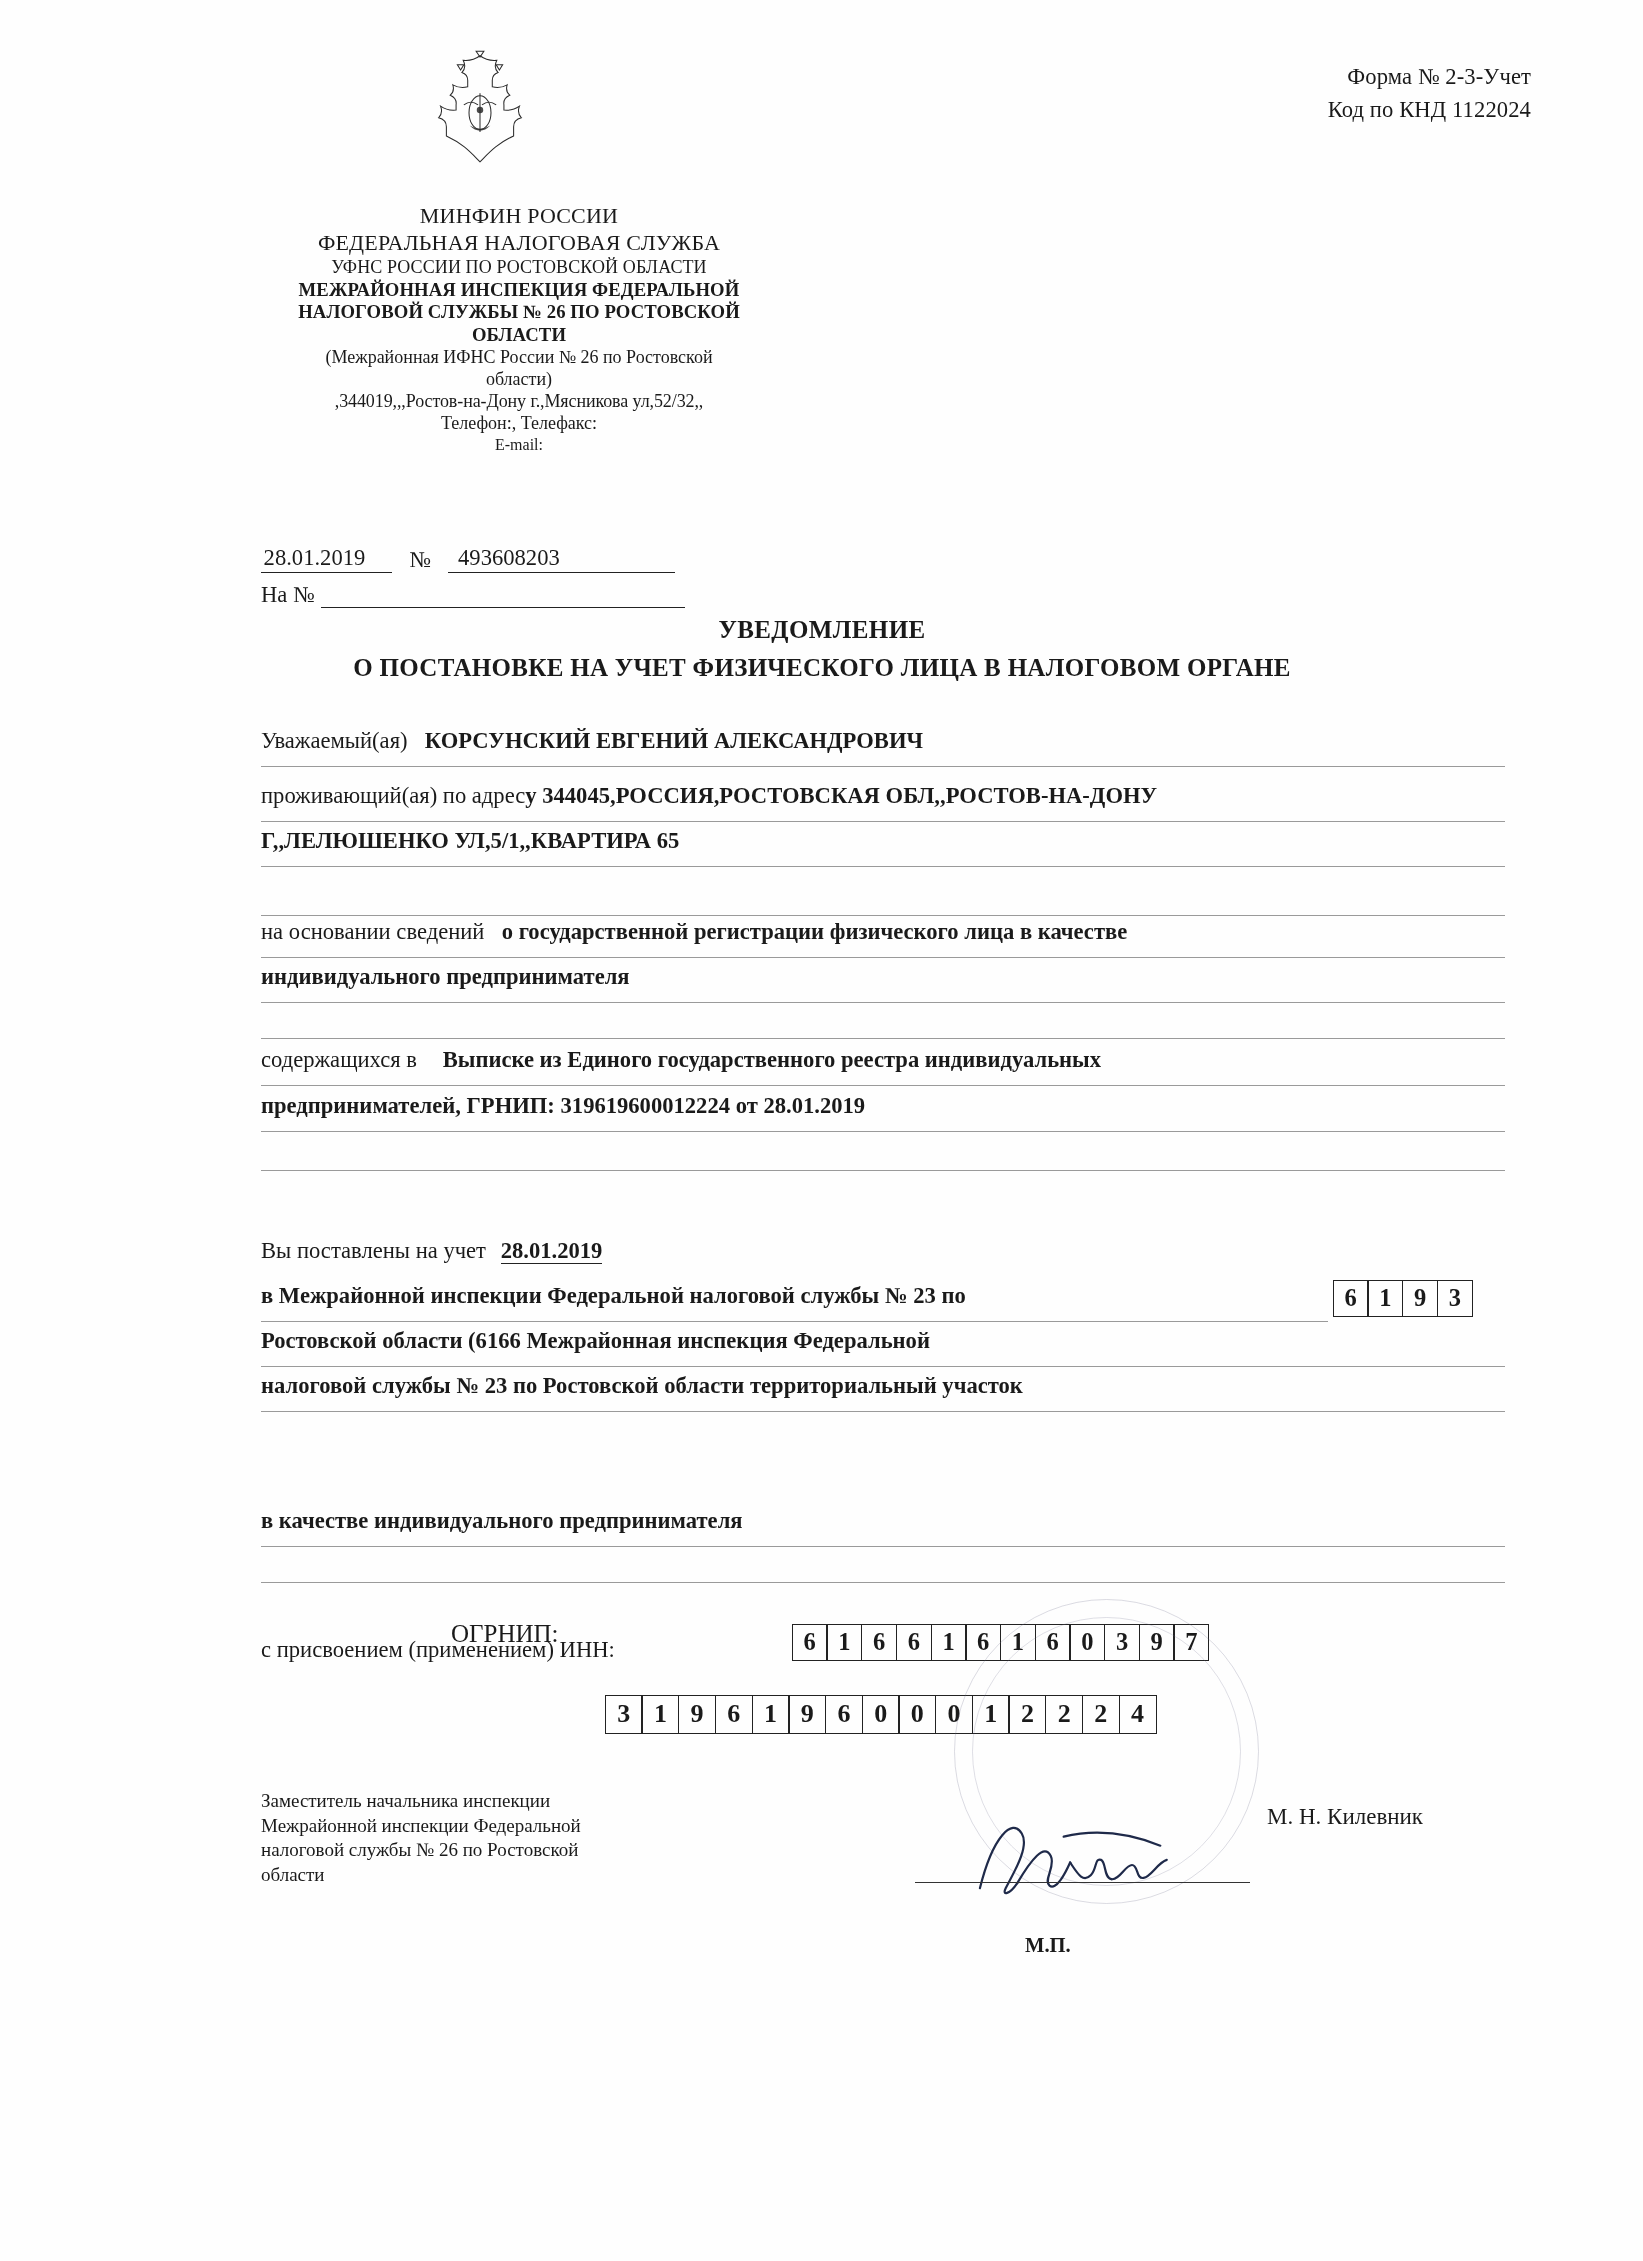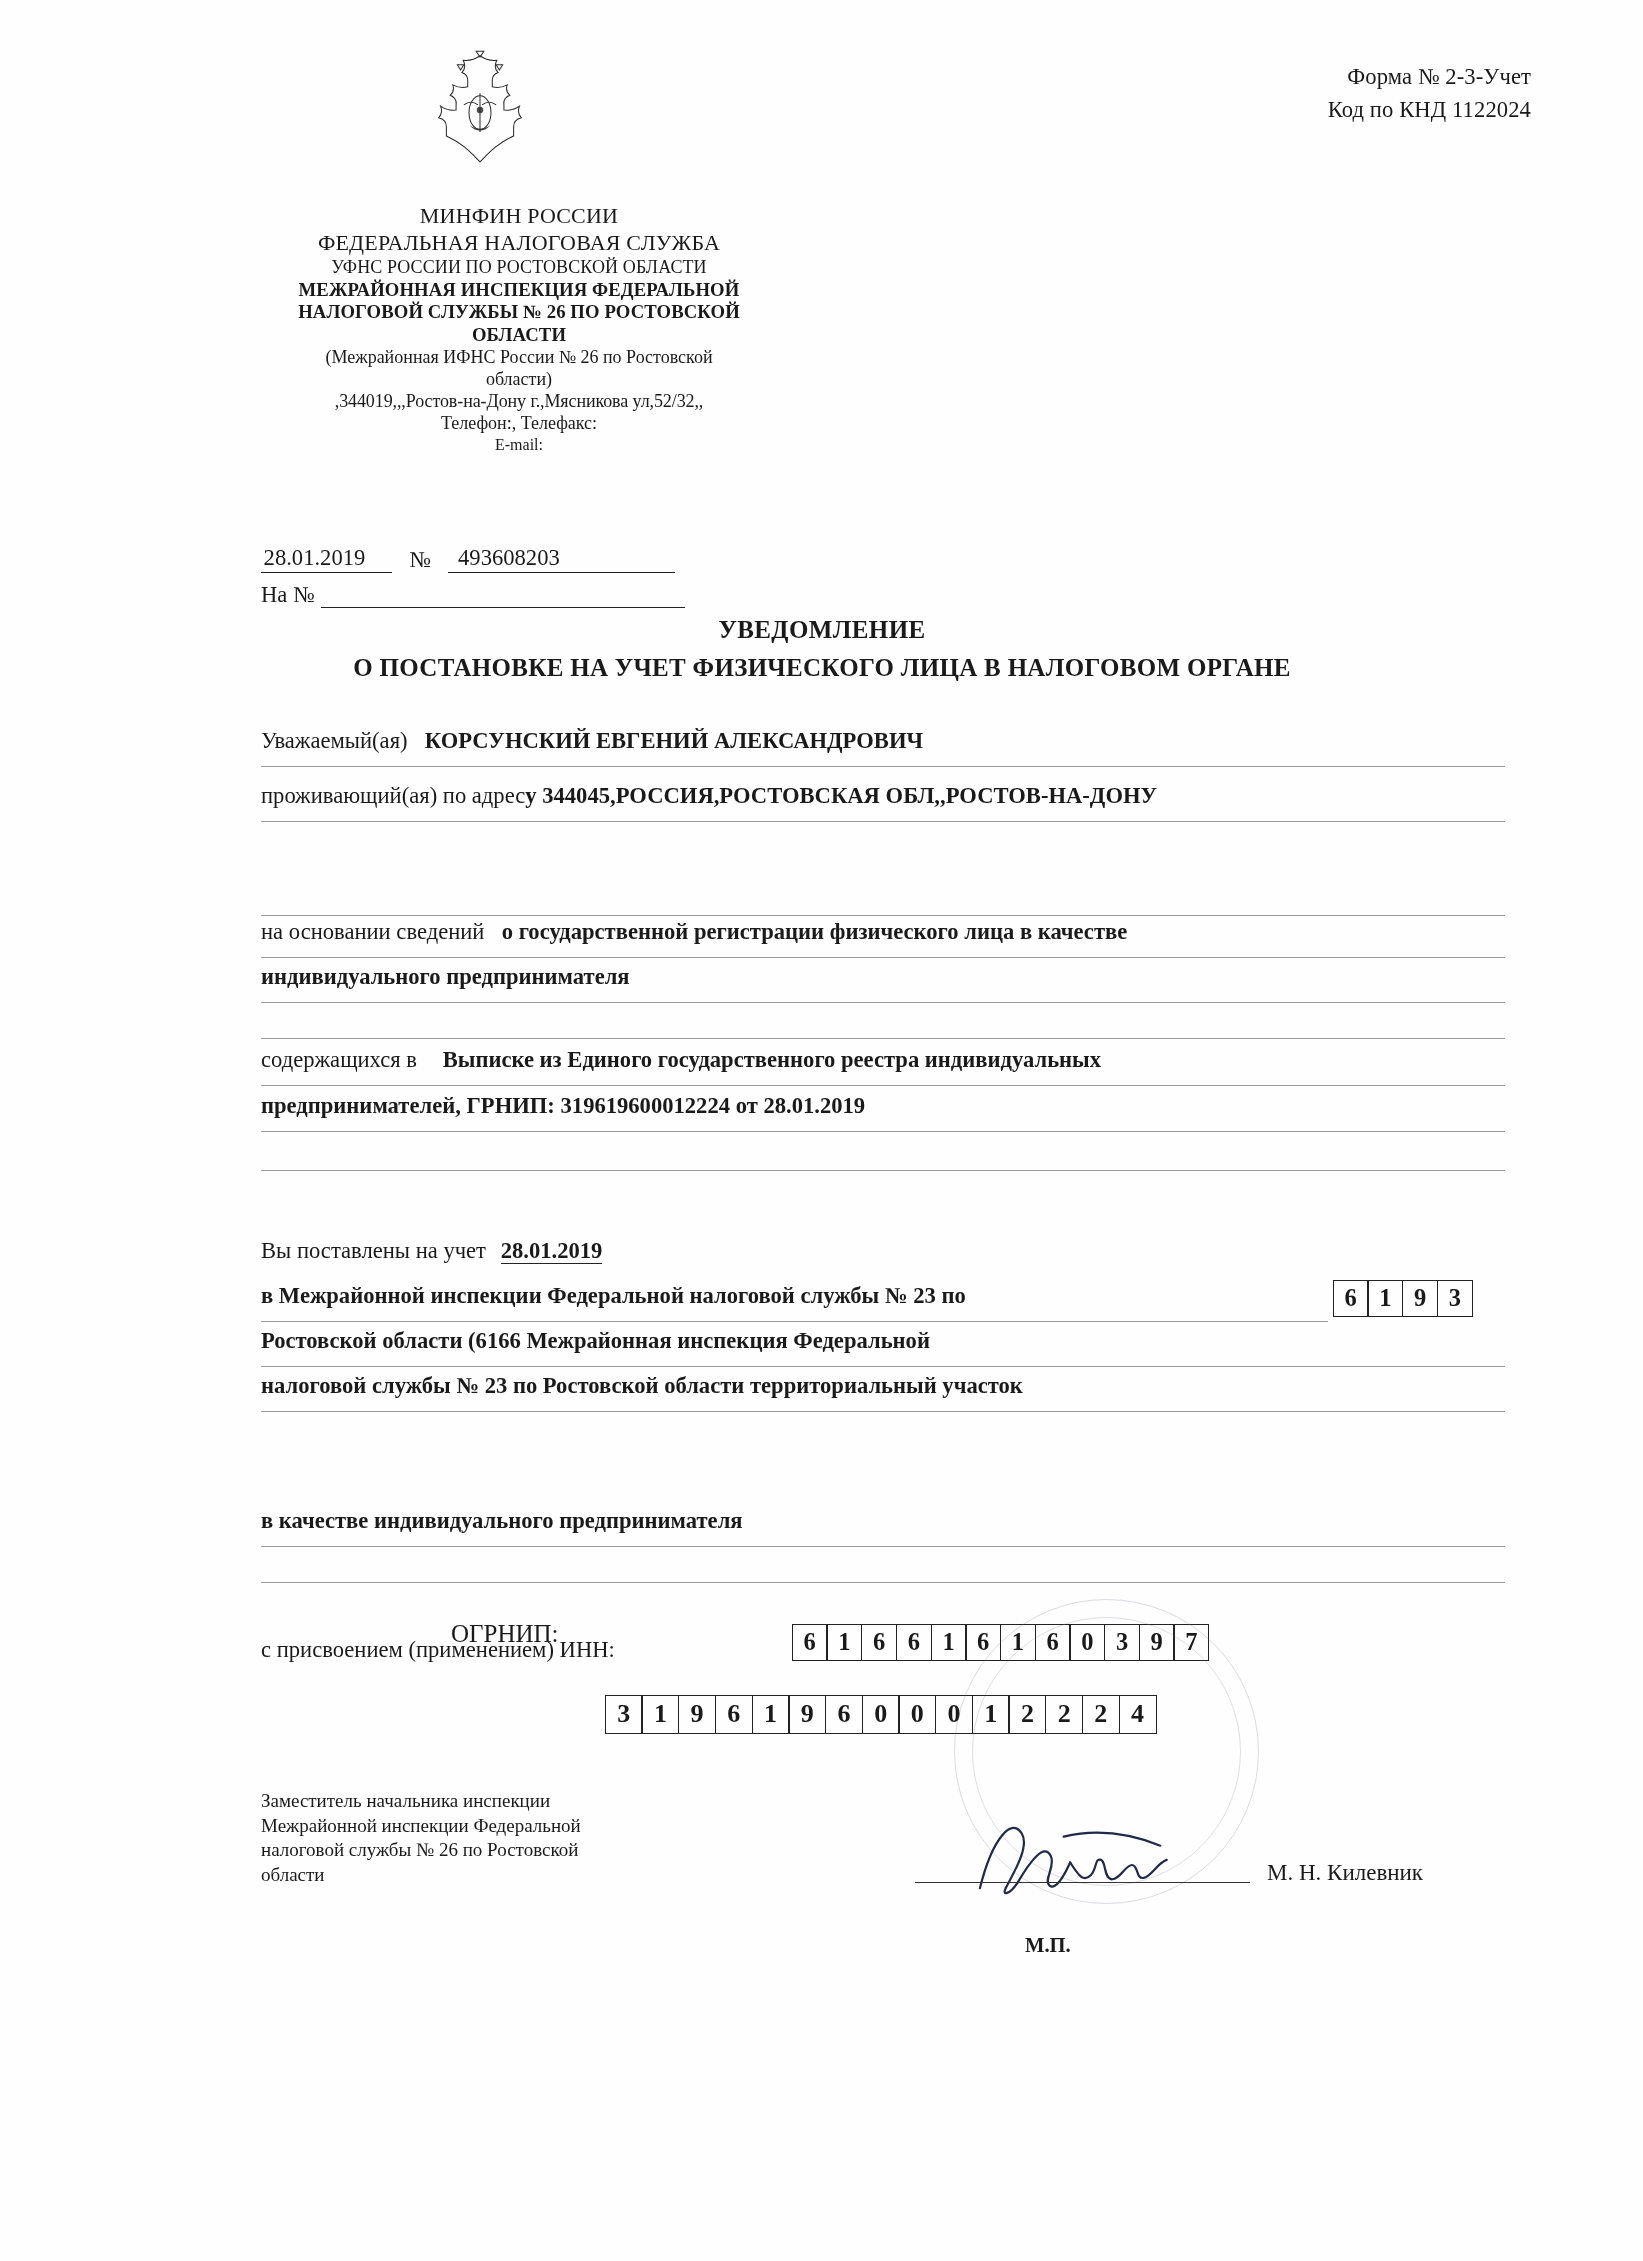--- a/index.html
+++ b/index.html
@@ -180,21 +180,21 @@
   .sig-line {
     position: absolute;
     left: 915px;
     top: 1882px;
     width: 335px;
     border-bottom: 1.3px solid #333;
   }
   .sig-name {
     position: absolute;
     left: 1267px;
-    top: 1860px;
+    top: 1804px;
     font-size: 23px;
   }
   .mp {
     position: absolute;
     left: 1025px;
     top: 1934px;
     font-size: 20.6px;
     font-weight: bold;
   }
 
@@ -285,20 +285,23 @@
   <div class="title2">О ПОСТАНОВКЕ НА УЧЕТ ФИЗИЧЕСКОГО ЛИЦА В НАЛОГОВОМ ОРГАНЕ</div>
 
   <div class="txtline" style="top:728px;">
     <span class="label">Уважаемый(ая)</span>
     <span class="fill" style="margin-left:11.6px;">КОРСУНСКИЙ ЕВГЕНИЙ АЛЕКСАНДРОВИЧ</span>
   </div>
 
   <div class="txtline" style="top:783px;">
     <span class="label">проживающий(ая) по адрес</span><span class="fill">у 344045,РОССИЯ,РОСТОВСКАЯ ОБЛ,,РОСТОВ-НА-ДОНУ</span>
   </div>
+  <div class="txtline" style="top:828px;">
+    <span class="fill">Г,,ЛЕЛЮШЕНКО УЛ,5/1,,КВАРТИРА 65</span>
+  </div>
   <div class="row-line" style="top:915px;"></div>
 
   <div class="txtline" style="top:919px;">
     <span class="label">на основании сведений</span>
     <span class="fill" style="margin-left:11.6px;">о государственной регистрации физического лица в качестве</span>
   </div>
   <div class="txtline" style="top:964px;">
     <span class="fill">индивидуального предпринимателя</span>
   </div>
   <div class="row-line" style="top:1038px;"></div>

